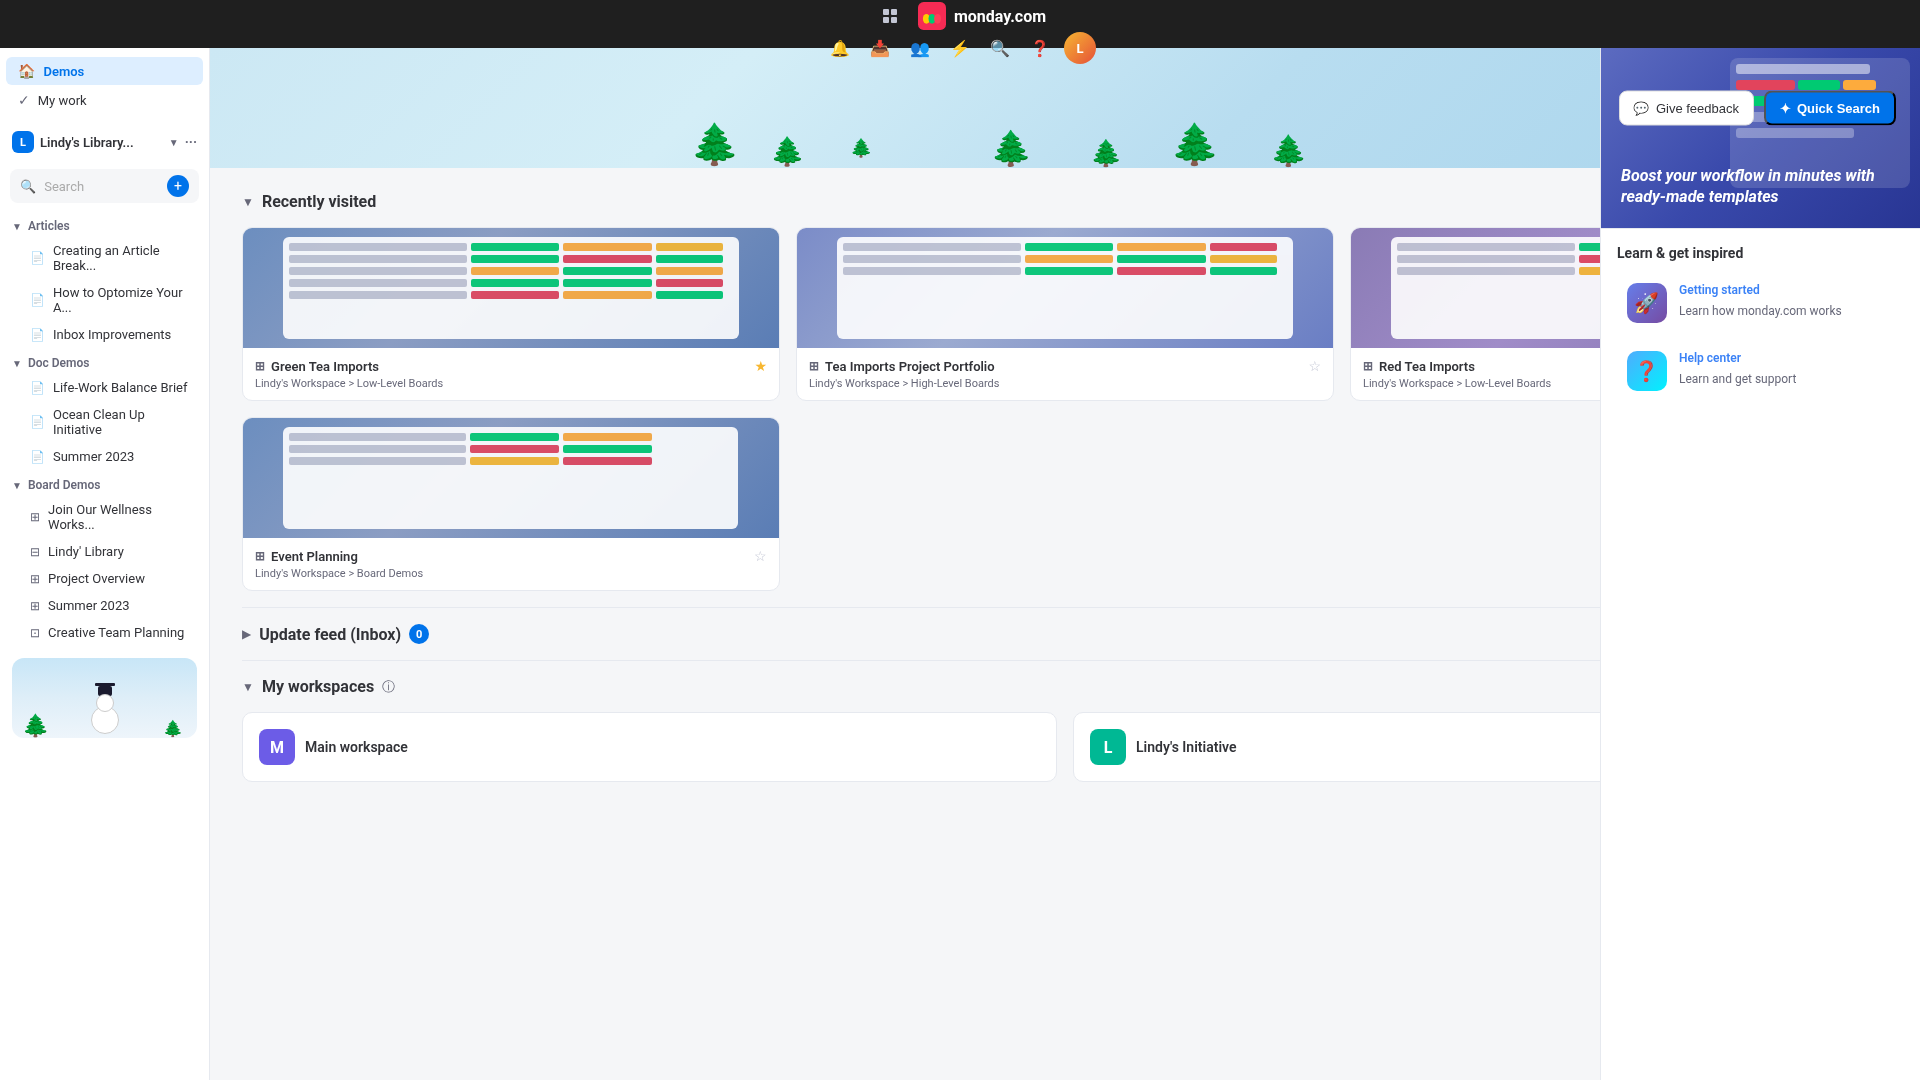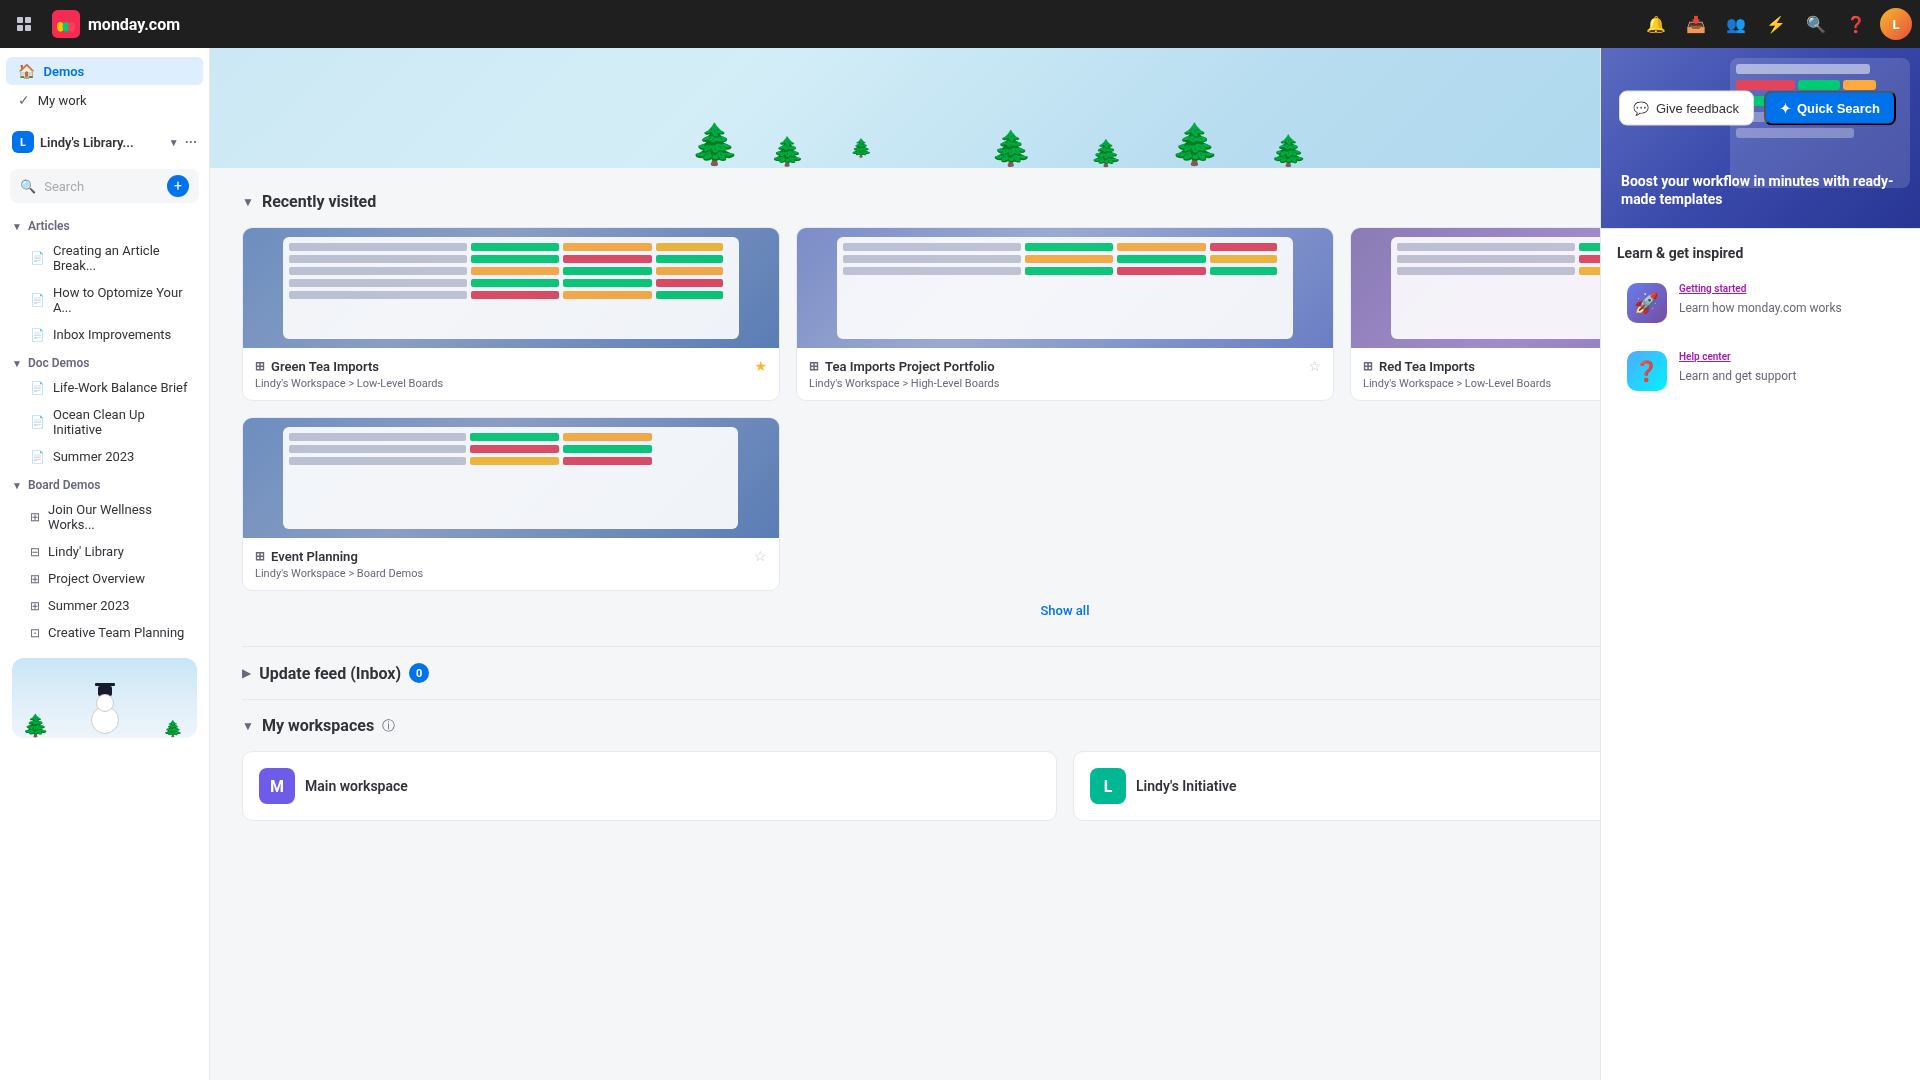--- a/index.html
+++ b/index.html
@@ -1,19 +1,19 @@
 <!DOCTYPE html>
 <html><head>
   <meta charset="utf-8">
   <style>
     * { box-sizing: border-box; margin: 0; padding: 0; }
     body { font-family: -apple-system, BlinkMacSystemFont, 'Segoe UI', Roboto, sans-serif; background: #f5f6f8; display: flex; height: 100vh; overflow: hidden; font-size: 14px; }
 
     
-    .topbar { position: fixed; top: 0; left: 0; right: 0; height: 48px; background: #1f1f1f; display: flex; align-items: center; justify-content: space-between; padding: 0 8px; z-index: 100; }
+    .topbar { position: fixed; top: 0; left: 0; right: 0; height: 48px; background: #1f1f1f; display: flex; align-items: center; justify-content: space-between; padding: 0 20px; z-index: 100; flex-direction: column; }
     .topbar-left { display: flex; align-items: center; gap: 12px; }
     .topbar-logo { display: flex; align-items: center; gap: 8px; }
     .logo-icon { width: 28px; height: 28px; }
     .logo-text { color: white; font-weight: 700; font-size: 16px; }
     .topbar-right { display: flex; align-items: center; gap: 8px; }
     .topbar-icon { color: #c3c6d4; width: 32px; height: 32px; display: flex; align-items: center; justify-content: center; border-radius: 50%; cursor: pointer; font-size: 16px; }
     .avatar { width: 32px; height: 32px; border-radius: 50%; background: linear-gradient(135deg, #f7b731, #e55039); display: flex; align-items: center; justify-content: center; color: white; font-weight: 700; font-size: 13px; cursor: pointer; }
 
     
     .sidebar { width: 210px; background: #fff; border-right: 1px solid #e6e9ef; position: fixed; top: 48px; left: 0; bottom: 0; display: flex; flex-direction: column; overflow-y: auto; z-index: 50; }
@@ -91,30 +91,30 @@
     .ws-badge-m { background: #6c5ce7; }
     .ws-badge-l { background: #00b894; }
     .ws-name { font-weight: 600; font-size: 14px; color: #323338; }
 
     
     .right-panel { width: 320px; background: white; border-left: 1px solid #e6e9ef; position: fixed; top: 48px; right: 0; bottom: 0; overflow-y: auto; padding: 0; }
     .rp-template { background: linear-gradient(135deg, #5c6bc0 0%, #3949ab 50%, #283593 100%); padding: 20px; height: 180px; display: flex; align-items: flex-end; position: relative; overflow: hidden; }
     .rp-template-img { position: absolute; top: 10px; right: 10px; width: 180px; height: 130px; background: rgba(255,255,255,0.15); border-radius: 8px; overflow: hidden; display: flex; flex-direction: column; gap: 3px; padding: 6px; }
     .rp-mini-row { height: 10px; border-radius: 3px; background: rgba(255,255,255,0.3); }
     .rp-template-text { z-index: 2; color: white; }
-    .rp-template-title { font-size: 14px; font-weight: 700; line-height: 1.3; }
+    .rp-template-title { font-size: 16px; font-weight: 700; line-height: 1.3; font-style: italic; }
     .rp-explore-btn { display: block; margin: 16px; padding: 10px; background: white; border: 1px solid #e6e9ef; border-radius: 8px; text-align: center; cursor: pointer; color: #323338; font-size: 13px; font-weight: 500; }
 
     .rp-section { padding: 16px; border-top: 1px solid #e6e9ef; }
     .rp-section-title { font-size: 14px; font-weight: 700; color: #323338; margin-bottom: 12px; }
     .rp-item { display: flex; align-items: flex-start; gap: 12px; padding: 10px; border-radius: 8px; cursor: pointer; margin-bottom: 8px; }
     .rp-item-icon { width: 40px; height: 40px; border-radius: 10px; display: flex; align-items: center; justify-content: center; font-size: 20px; flex-shrink: 0; }
     .rp-item-icon-rocket { background: linear-gradient(135deg, #667eea, #764ba2); }
     .rp-item-icon-help { background: linear-gradient(135deg, #4facfe, #00f2fe); }
-    .rp-item-text .rp-item-title { font-size: 10px; font-weight: 600; color: #a21caf; text-decoration: underline; }
+    .rp-item-text .rp-item-title { font-size: 12px; font-weight: 600; color: #3b82f6; }
     .rp-item-text .rp-item-sub { font-size: 12px; color: #676879; margin-top: 6px; line-height: 1.4; }
 
     
     .snowman-scene { padding: 12px; }
     .snowman-canvas { width: 100%; height: 80px; background: linear-gradient(to bottom, #c8e6f7 0%, #deeef8 50%, #eef5fb 100%); border-radius: 12px; position: relative; overflow: hidden; display: flex; align-items: flex-end; justify-content: center; padding-bottom: 4px; }
     .snowman-body { position: relative; display: flex; flex-direction: column; align-items: center; }
     .snow-circle-large { width: 28px; height: 28px; background: white; border-radius: 50%; border: 1px solid #ccc; }
     .snow-circle-small { width: 18px; height: 18px; background: white; border-radius: 50%; border: 1px solid #ccc; margin-bottom: -6px; position: relative; }
     .snowman-hat { width: 14px; height: 10px; background: #1a1a2e; border-radius: 2px; margin-bottom: -2px; }
     .snowman-hat-brim { width: 20px; height: 3px; background: #1a1a2e; border-radius: 1px; }
@@ -437,21 +437,20 @@
                 <span class="card-icon">⊞</span>
                 <span>Event Planning</span>
               </div>
               <span class="card-star-empty">☆</span>
             </div>
             <div class="card-path">Lindy's Workspace &gt; Board Demos</div>
           </div>
         </div>
       </div>
 
-      <div class="show-all">Show all</div>
 
       <div class="divider"></div>
 
       <div class="update-feed-header">
         <span class="section-chevron">▶</span>
         <span class="section-title">Update feed (Inbox)</span>
         <div class="badge">0</div>
       </div>
 
       <div class="divider"></div>

